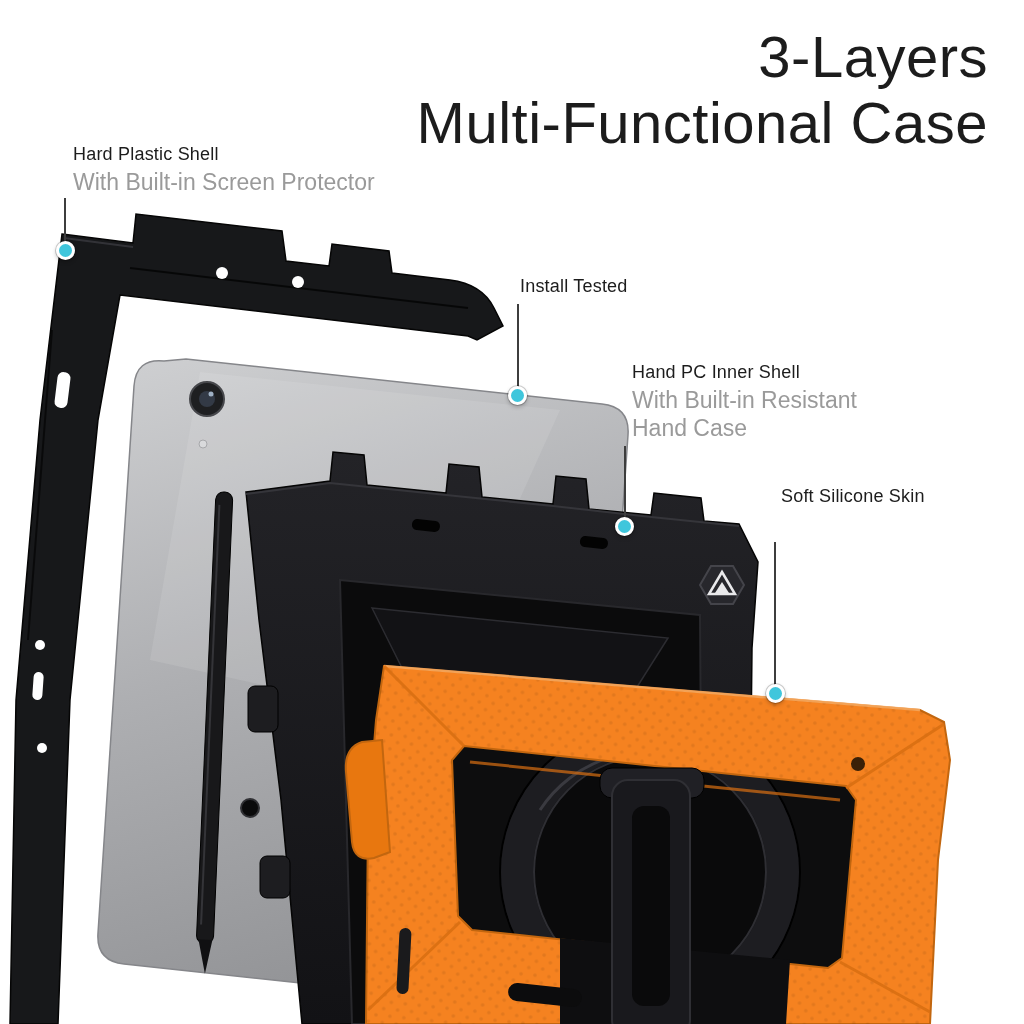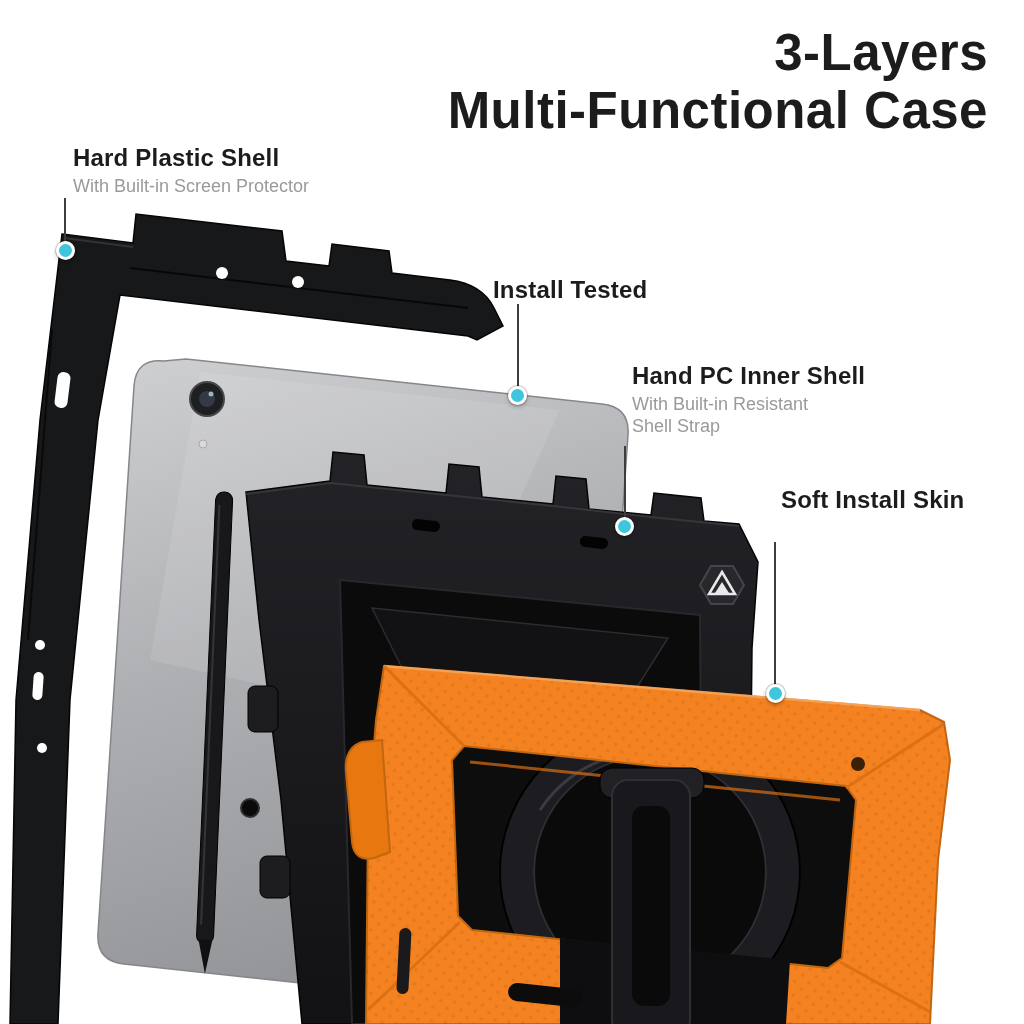--- a/index.html
+++ b/index.html
@@ -7,30 +7,30 @@
     width:1024px;height:1024px;overflow:hidden;
     background:var(--background,#ffffff);
     font-family:"Liberation Sans", sans-serif;
   }
   .stage{position:relative;width:1024px;height:1024px;}
   .art{position:absolute;inset:0;width:1024px;height:1024px;}
 
   .title{
     position:absolute;top:24px;right:36px;text-align:right;
     color:var(--heading-text,#141414);
-    font-weight:700;font-size:51px;line-height:1.13;letter-spacing:.5px;
+    font-weight:400;font-size:58px;line-height:1.13;letter-spacing:.5px;
   }
 
   .callout{position:absolute;}
   .co-head{
-    font-size:24px;font-weight:700;color:var(--heading-text,#1c1c1c);
+    font-size:18px;font-weight:400;color:var(--heading-text,#1c1c1c);
     letter-spacing:.2px;line-height:1.2;
   }
   .co-sub{
-    font-size:18px;color:var(--subtext,#9a9a9a);
+    font-size:23px;color:var(--subtext,#9a9a9a);
     line-height:1.25;margin-top:2px;
   }
 
   .leader{position:absolute;width:2px;background:#3d3d3d;}
   .dot{
     position:absolute;width:13px;height:13px;border-radius:50%;
     background:var(--callout-dot,#3fc6dc);
     border:3px solid #ffffff;
     box-shadow:0 0 0 1px rgba(0,0,0,.18), 0 2px 4px rgba(0,0,0,.25);
   }
@@ -134,33 +134,33 @@
     <div>Multi-Functional Case</div>
   </header>
 
   <div class="callout" style="left:73px;top:144px;">
     <div class="co-head">Hard Plastic Shell</div>
     <div class="co-sub">With Built-in Screen Protector</div>
   </div>
   <div class="leader" style="left:64px;top:198px;height:46px;"></div>
   <span class="dot" style="left:56px;top:241px;"></span>
 
-  <div class="callout" style="left:493px;top:276px;">
+  <div class="callout" style="left:520px;top:276px;">
     <div class="co-head">Install Tested</div>
   </div>
   <div class="leader" style="left:517px;top:304px;height:84px;"></div>
   <span class="dot" style="left:508px;top:386px;"></span>
 
   <div class="callout" style="left:632px;top:362px;">
     <div class="co-head">Hand PC Inner Shell</div>
     <div class="co-sub">With Built-in Resistant</div>
-    <div class="co-sub" style="margin-top:0;">Shell Strap</div>
+    <div class="co-sub" style="margin-top:0;">Hand Case</div>
   </div>
   <div class="leader" style="left:624px;top:446px;height:72px;"></div>
   <span class="dot" style="left:615px;top:517px;"></span>
 
   <div class="callout" style="left:781px;top:486px;">
-    <div class="co-head">Soft Install Skin</div>
+    <div class="co-head">Soft Silicone Skin</div>
   </div>
   <div class="leader" style="left:774px;top:542px;height:144px;"></div>
   <span class="dot" style="left:766px;top:684px;"></span>
 
 </div>
 
 </body></html>

